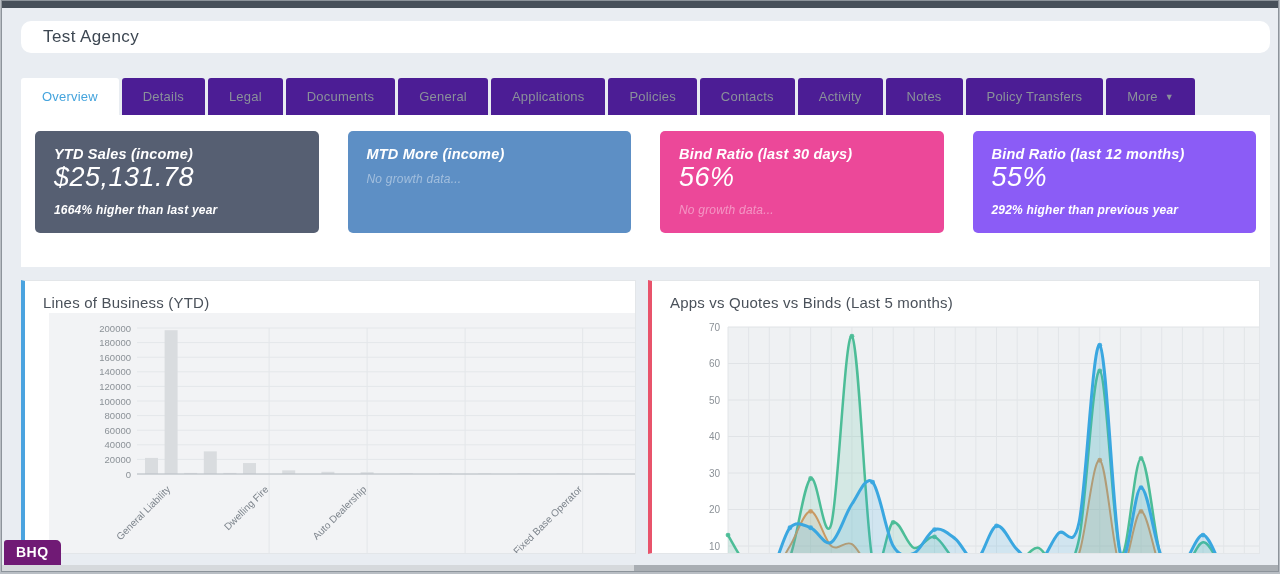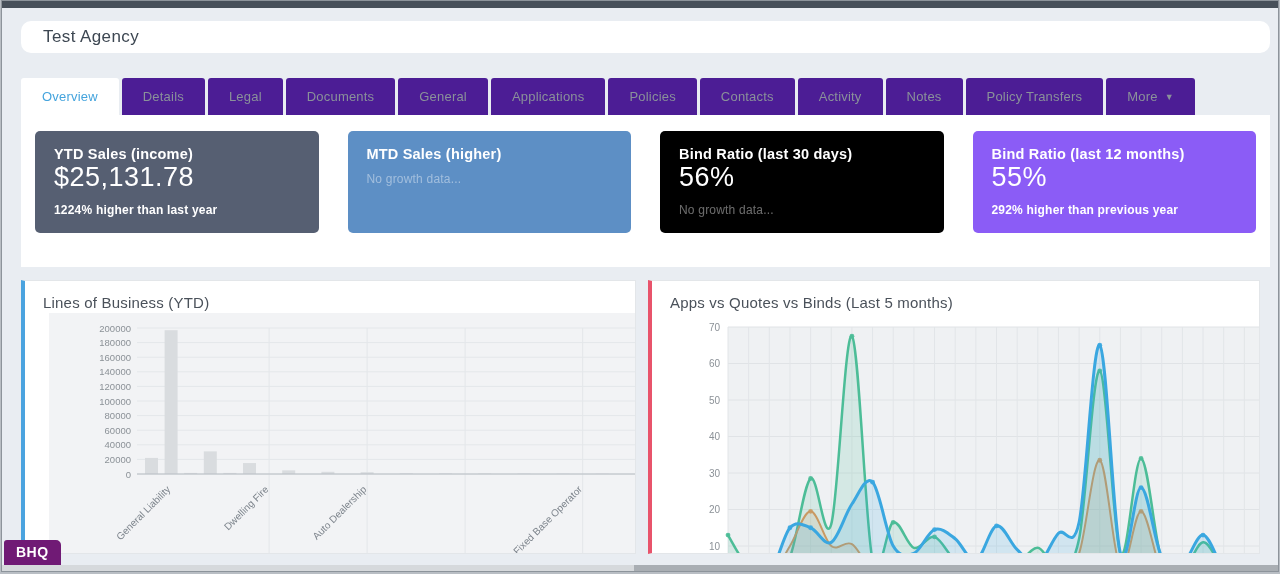--- a/index.html
+++ b/index.html
@@ -19,21 +19,21 @@
     margin:0;font-size:17px;font-weight:400;color:#3d4752;letter-spacing:.4px;
   }
   .tab-row{margin-top:25px;display:flex;gap:3px;height:37px;}
   .tab{
     padding:0 21px;display:flex;align-items:center;background:#4c1d95;
     border-radius:3px 3px 0 0;font-size:13px;color:#8a919a;cursor:pointer;
     white-space:nowrap;letter-spacing:.2px;
   }
   .tab.active{background:#fff;color:#45a4dd;}
   .tab .caret{margin-left:7px;font-size:9px;line-height:1;position:relative;top:1px;}
-  .cards-band{background:#fff;padding:16px 14px 34px;}
+  .cards-band{background:#fff;padding:16px 14px 34px;font-style:italic;}
   .cards-row{display:flex;gap:29px;}
   .stat-card{flex:1;border-radius:5px;padding:15px 19px 12px;color:#fff;height:102px;}
   .stat-card .c-title{font-size:14.5px;font-weight:700;letter-spacing:.2px;}
   .stat-card .c-value{font-size:27px;font-weight:400;letter-spacing:.5px;}
   .stat-card .c-sub{font-size:12px;font-weight:700;margin-top:10px;letter-spacing:.2px;}
   .stat-card .c-sub.muted{color:rgba(255,255,255,.42);font-weight:400;}
   .charts-row{display:flex;gap:12px;margin-top:13px;height:274px;padding-right:10px;}
   .panel{background:#ffffff;border:1px solid #e3e6e9;border-left-width:4px;overflow:hidden;position:relative;}
   .panel h2{margin:13px 0 0 18px;font-size:15px;font-weight:400;color:#4a515a;letter-spacing:.2px;}
   .panel-left{width:615px;}
@@ -97,27 +97,27 @@
           <span>More</span>
           <span class="caret">▼</span>
         </div>
       </div>
 
     <div class="cards-band">
       <div class="cards-row" id="cards-row">
           <div class="stat-card" style="background: rgb(86, 95, 114);">
             <div class="c-title">YTD Sales (income)</div>
             <div class="c-value">$25,131.78</div>
-            <div class="c-sub">1224% higher than last year</div>
+            <div class="c-sub">1664% higher than last year</div>
           </div>
           <div class="stat-card" style="background: rgb(93, 143, 197);">
-            <div class="c-title">MTD Sales (higher)</div>
+            <div class="c-title">MTD More (income)</div>
             <div class="c-sub muted">No growth data...</div>
           </div>
-          <div class="stat-card" style="background: #000000;">
+          <div class="stat-card" style="background: #ec4899;">
             <div class="c-title">Bind Ratio (last 30 days)</div>
             <div class="c-value">56%</div>
             <div class="c-sub muted">No growth data...</div>
           </div>
           <div class="stat-card" style="background: #8b5cf6;">
             <div class="c-title">Bind Ratio (last 12 months)</div>
             <div class="c-value">55%</div>
             <div class="c-sub">292% higher than previous year</div>
           </div>
         </div>

